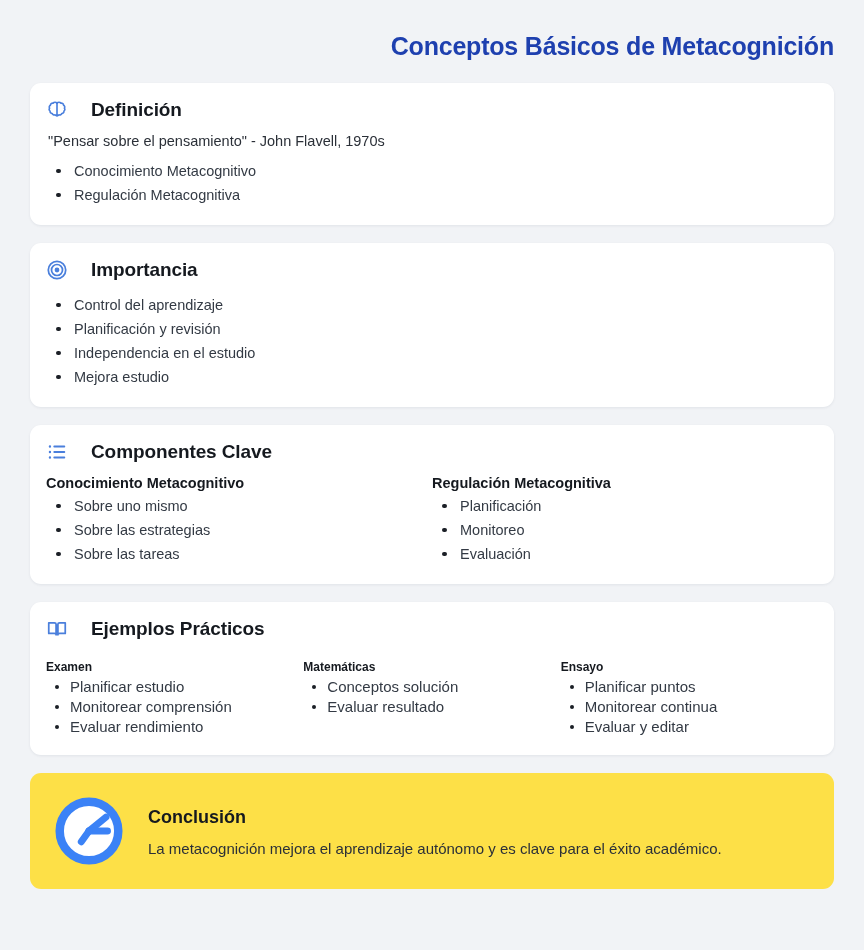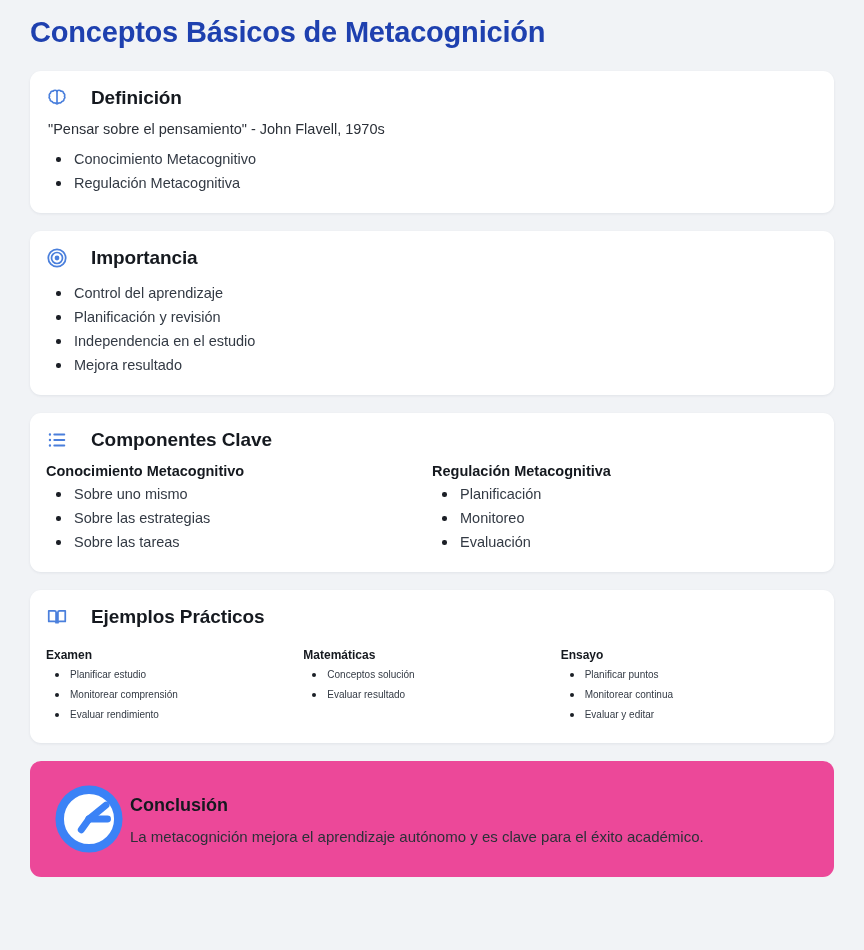--- a/index.html
+++ b/index.html
@@ -18,26 +18,26 @@
 
   .page {
     width: 864px;
     height: 950px;
     padding: 0 30px;
     position: relative;
   }
 
   
   .page-title {
-    text-align: left;
-    font-size: 29px;
+    text-align: right;
+    font-size: 25px;
     font-weight: bold;
     color: #1e40af;
     letter-spacing: -0.2px;
-    padding-top: 16px;
+    padding-top: 32px;
     padding-bottom: 22px;
     line-height: 1.15;
   }
 
   
   .card {
     background: #ffffff;
     border-radius: 11px;
     box-shadow: 0 1px 3px rgba(20, 30, 60, 0.07);
     padding: 16px 16px 18px 16px;
@@ -106,39 +106,39 @@
 
   .col-title {
     font-size: 14.5px;
     font-weight: bold;
     color: #15191f;
     margin-bottom: 3px;
   }
   .col-title.sm { font-size: 12px; margin-top: 8px; }
 
   ul.bullets.sm li {
-    font-size: 10px;
+    font-size: 15px;
     line-height: 20px;
     padding-left: 24px;
   }
   ul.bullets.sm li::before {
     left: 9px;
     top: 8px;
     width: 4px;
     height: 4px;
   }
 
   
   .conclusion {
-    background: #ec4899;
+    background: #fde047;
     border-radius: 11px;
     padding: 20px 22px;
     display: flex;
     align-items: center;
-    gap: 4px;
+    gap: 22px;
     min-height: 116px;
   }
   .conclusion .clock {
     flex: 0 0 74px;
     width: 74px;
     height: 74px;
   }
   .conclusion .clock svg { display: block; width: 74px; height: 74px; }
 
   .conclusion-body { padding-top: 2px; }
@@ -186,21 +186,21 @@
           <circle cx="12" cy="12" r="6"></circle>
           <circle cx="12" cy="12" r="2.6" fill="currentColor" stroke="none"></circle>
         </svg>
       </span>
       <span class="card-title">Importancia</span>
     </div>
     <ul class="bullets">
       <li>Control del aprendizaje</li>
       <li>Planificación y revisión</li>
       <li>Independencia en el estudio</li>
-      <li>Mejora resultado</li>
+      <li>Mejora estudio</li>
     </ul>
   </section>
 
   <section class="card">
     <div class="card-head">
       <span class="icon">
         <svg viewBox="0 0 24 24" fill="none" stroke="currentColor" stroke-width="2" stroke-linecap="round">
           <path d="M9 6h11M9 12h11M9 18h11"></path>
           <path d="M4.3 6h.02M4.3 12h.02M4.3 18h.02" stroke-width="2.6"></path>
         </svg>

